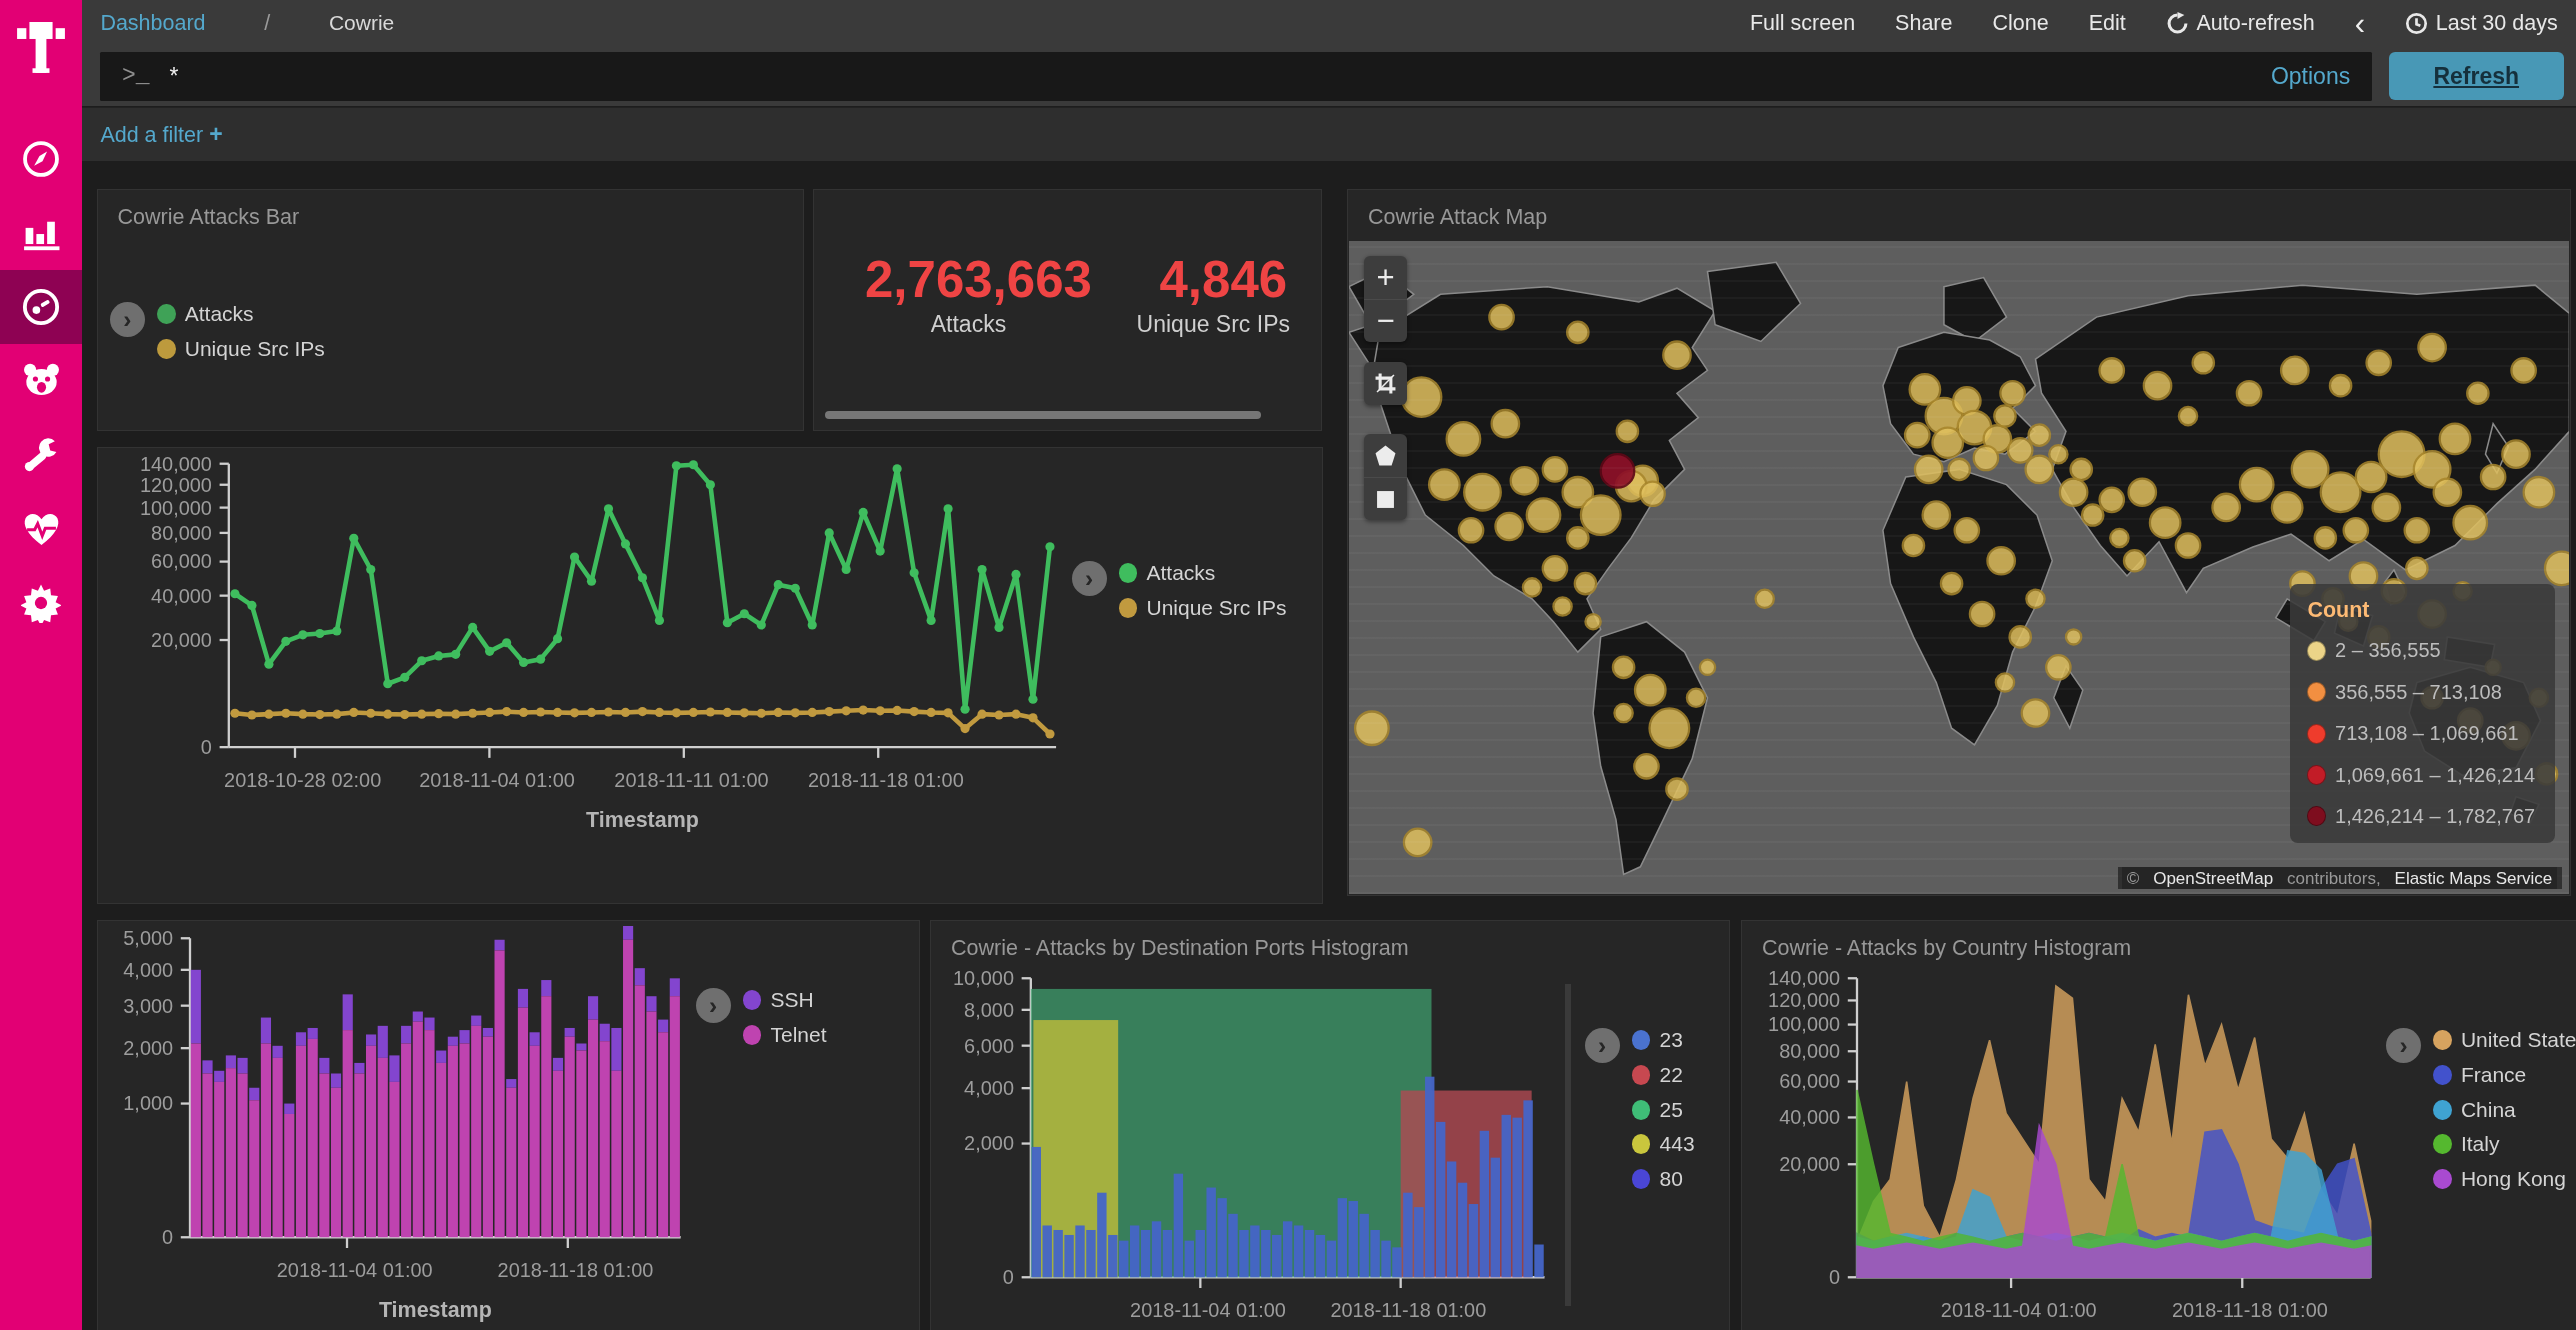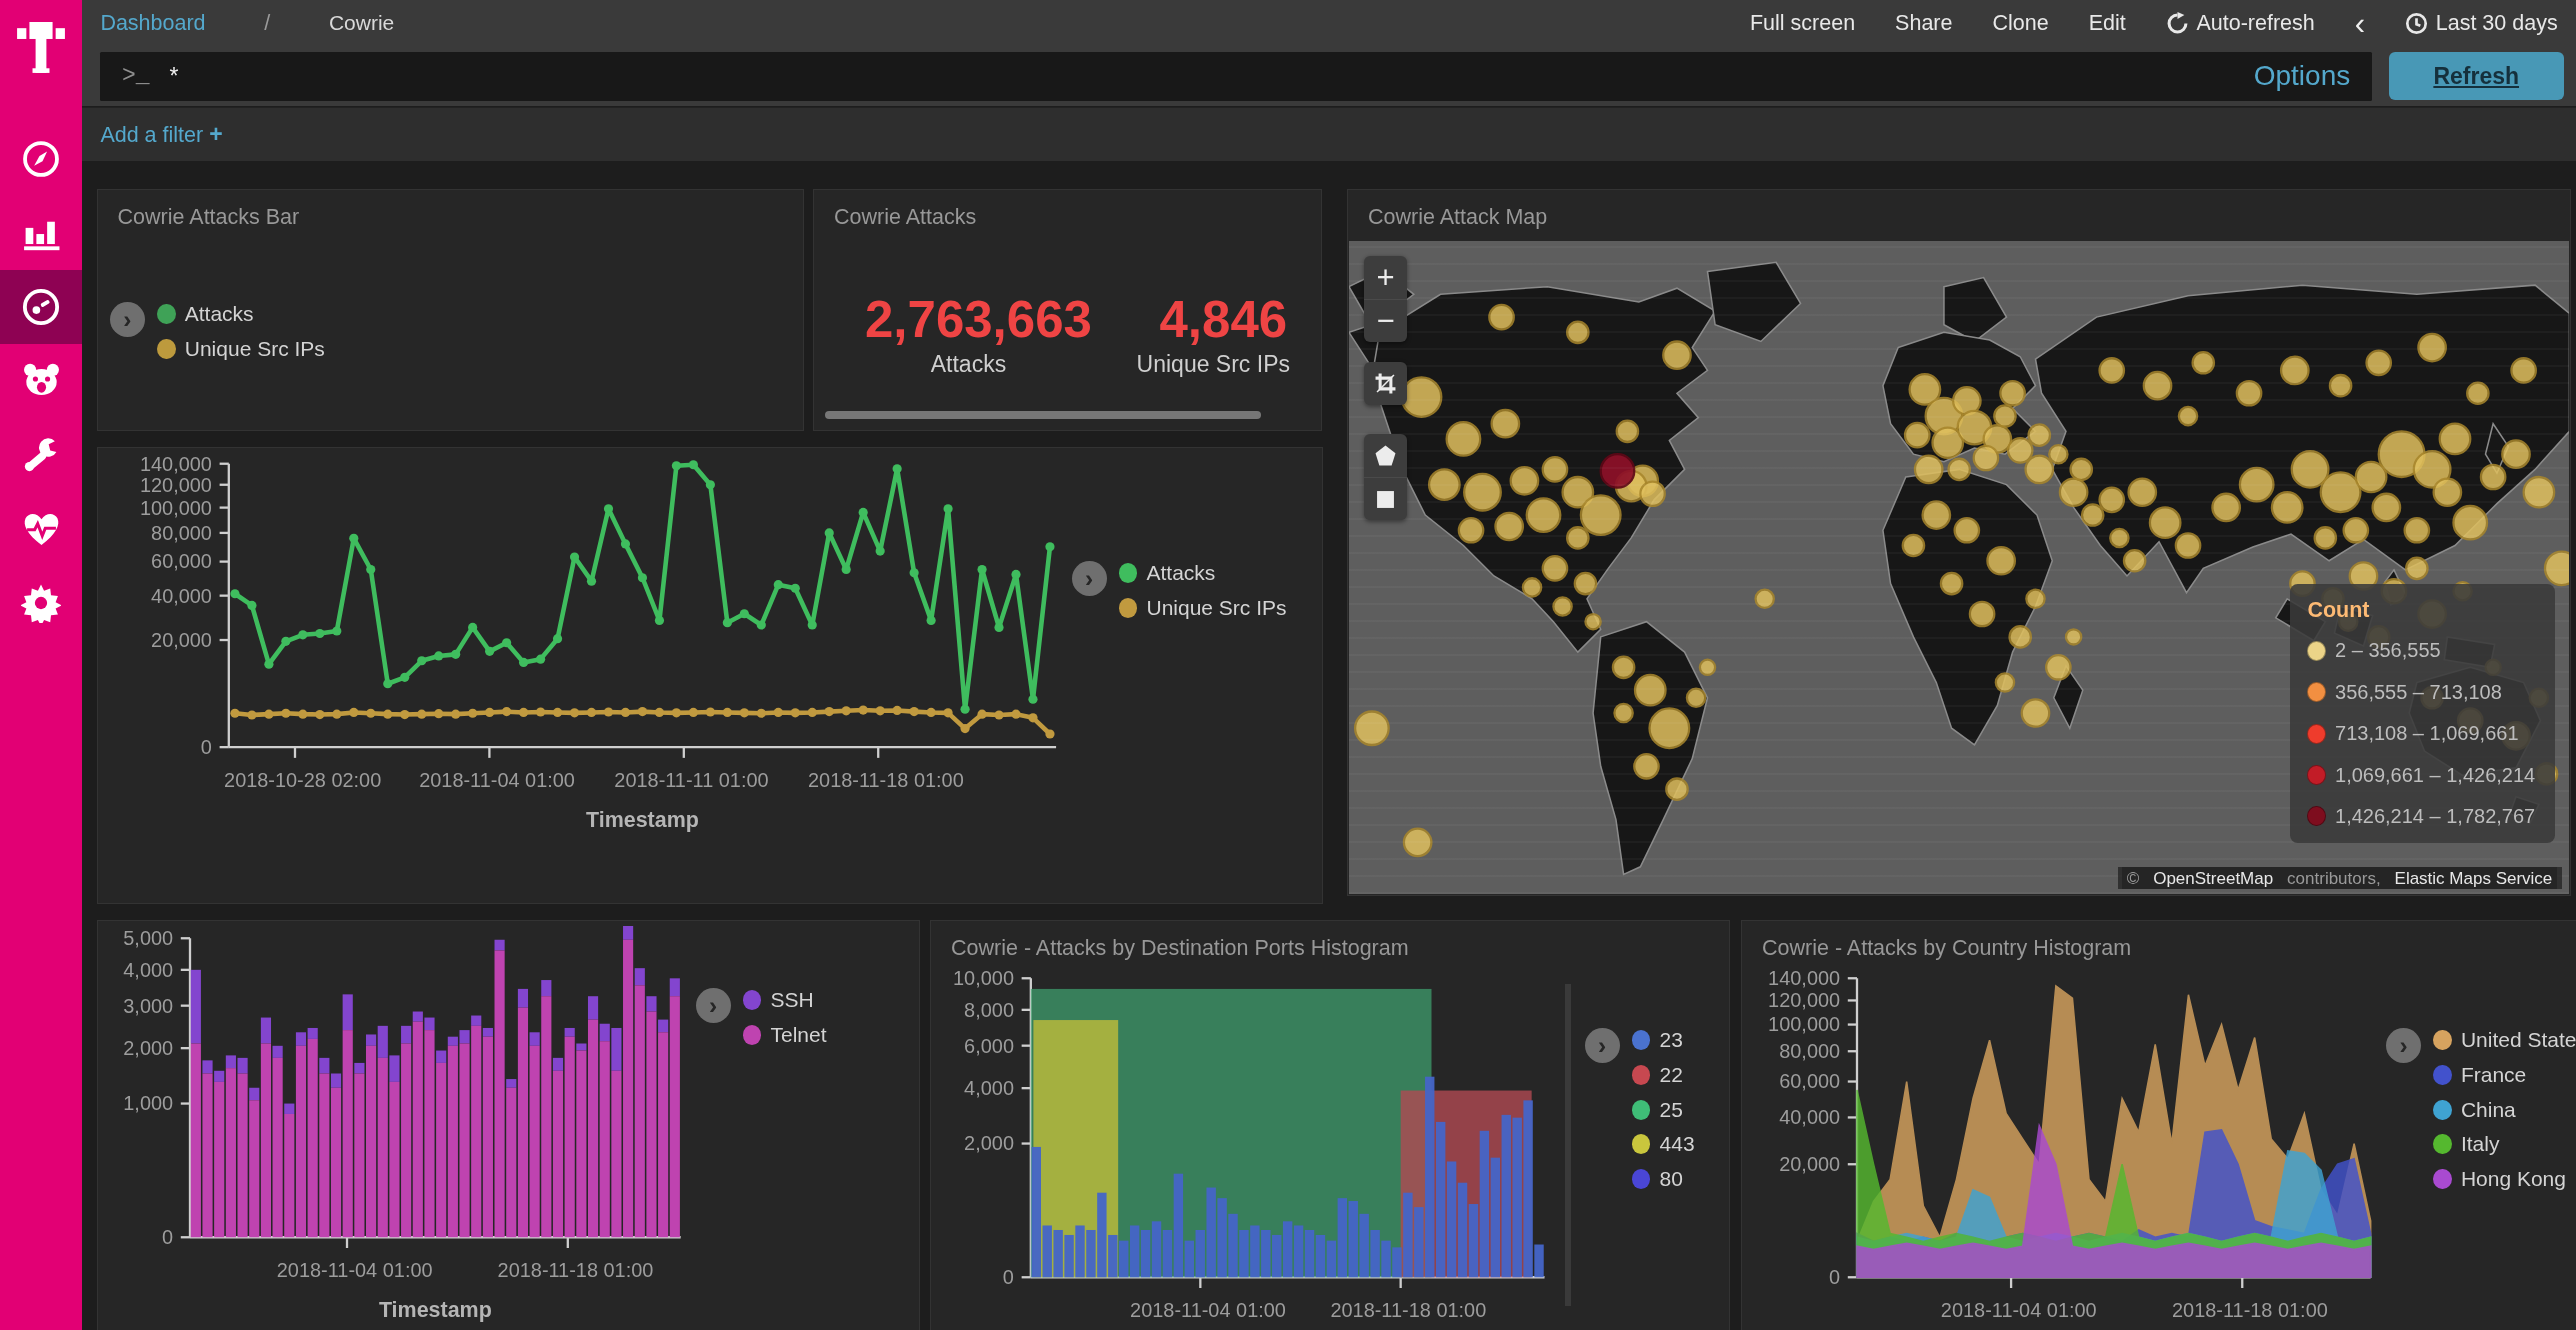--- a/index.html
+++ b/index.html
@@ -24,21 +24,21 @@
   .topnav .navlink { cursor:pointer; display:flex; align-items:center; gap:7.7px; }
   .nav-chev { font-size:31px; line-height:1; color:#efefef; }
 
   
   .querybar { position:absolute; left:82px; top:46px; width:2494px; height:60px; background:#3a3a3a;
     display:flex; align-items:center; padding:0 12.3px 0 18.4px; }
   .queryinput { flex:1; height:49px; background:#181818; display:flex; align-items:center; padding:0 21.5px;
     border-radius:1.5px; }
   .prompt { color:#8f8f8f; font-size:23px; font-family:"Liberation Mono", monospace; margin-right:20px; }
   .queryval { color:#f0f0f0; font-size:23px; flex:1; }
-  .options-link { color:#54a8cc; font-size:28px; margin-left:18.4px; cursor:pointer; }
+  .options-link { color:#54a8cc; font-size:23px; margin-left:18.4px; cursor:pointer; }
   .refresh-btn { margin-left:17px; width:175px; height:48px; background:#4898b6; border:none; border-radius:6.1px;
     color:#15303c; font-size:23px; font-weight:bold; text-decoration:underline; cursor:pointer;
     font-family:"Liberation Sans", sans-serif; }
 
   
   .filterbar { position:absolute; left:82px; top:107px; width:2494px; height:54px; background:#2e2e2e;
     border-top:1.5px solid #222; display:flex; align-items:center; padding:0 18.4px; }
   .addfilter { color:#54a8cc; font-size:21.5px; cursor:pointer; }
   .addfilter b { font-size:23px; }
 
@@ -219,21 +219,20 @@
                   <span class="legend-dot" style="background: rgb(189, 154, 61);"></span>
                   <span>Unique Src IPs</span>
                 </div>
               </div>
             </div>
           </div>
       </div>
     </section>
 
     <section class="panel" id="panel-metric">
-      <div class="ptitle">Cowrie Attacks</div>
       <div class="metric-row">
         <div>
           <div class="metric-val">2,763,663</div>
           <div class="metric-lbl">Attacks</div>
         </div>
         <div>
           <div class="metric-val">4,846</div>
           <div class="metric-lbl">Unique Src IPs</div>
         </div>
       </div>

